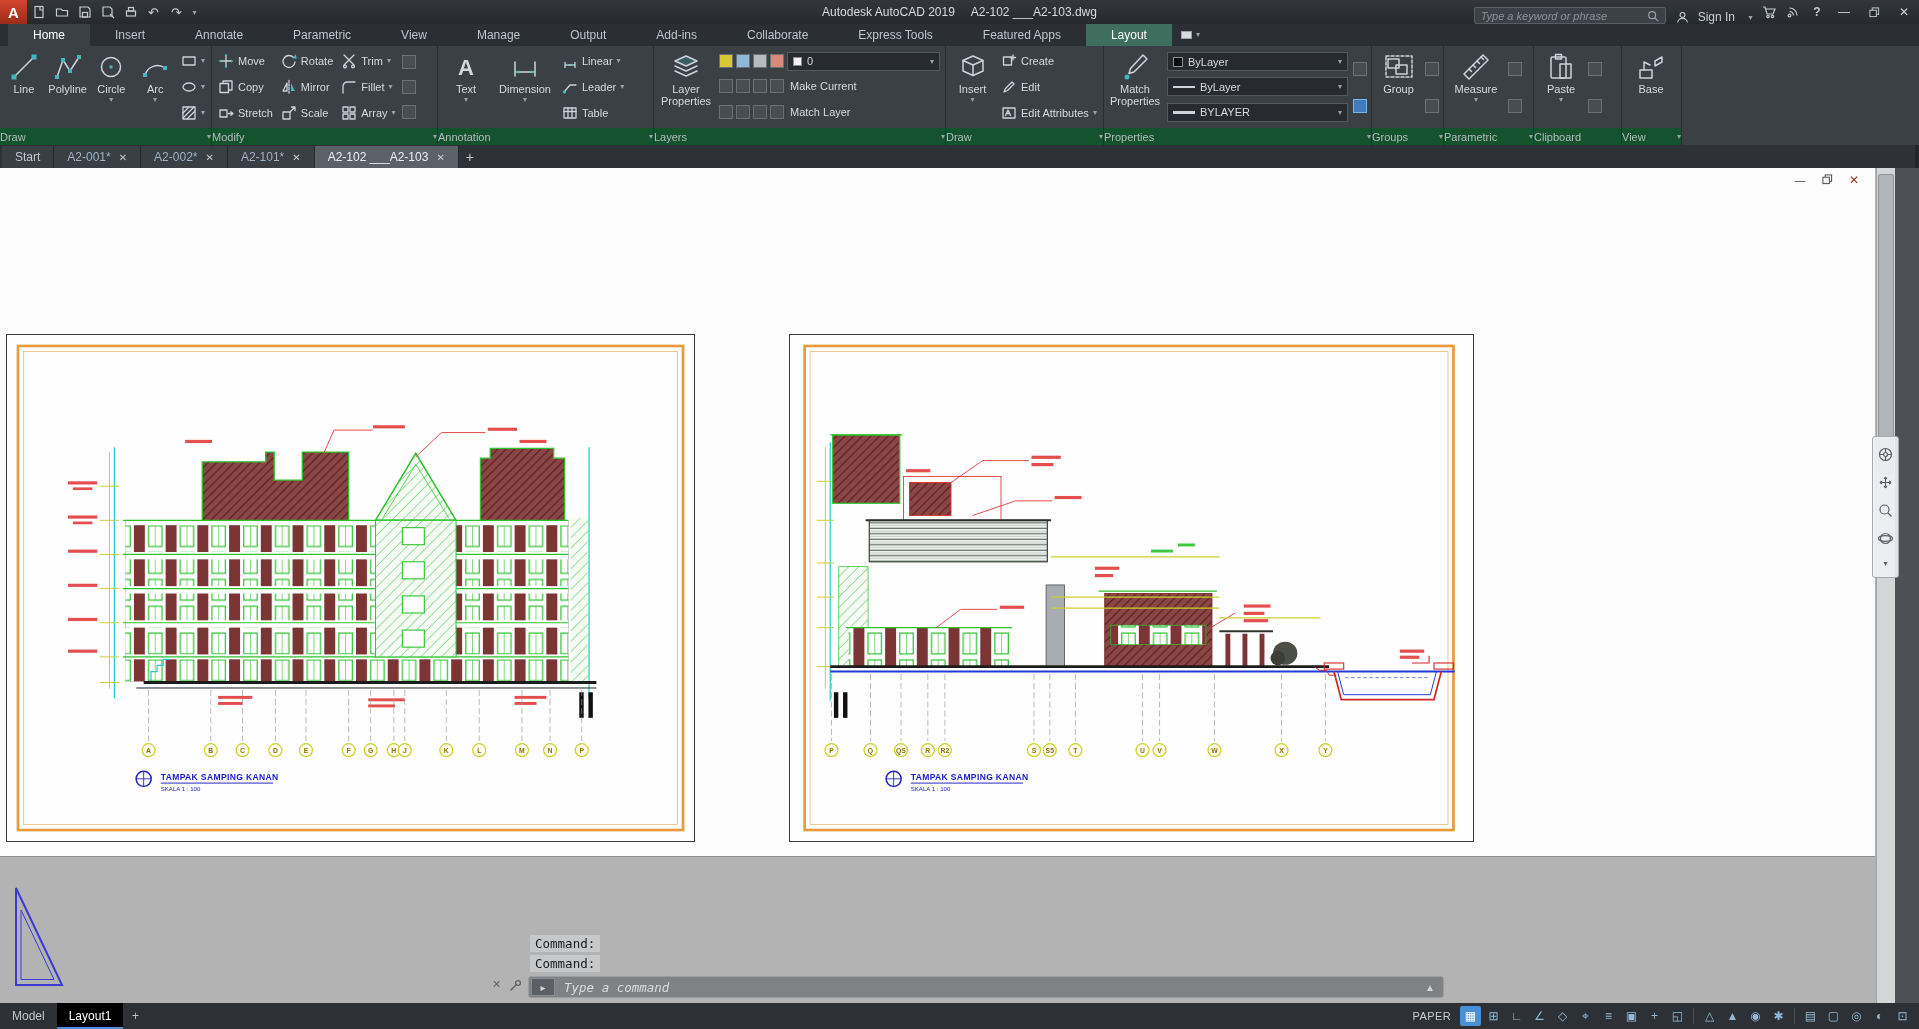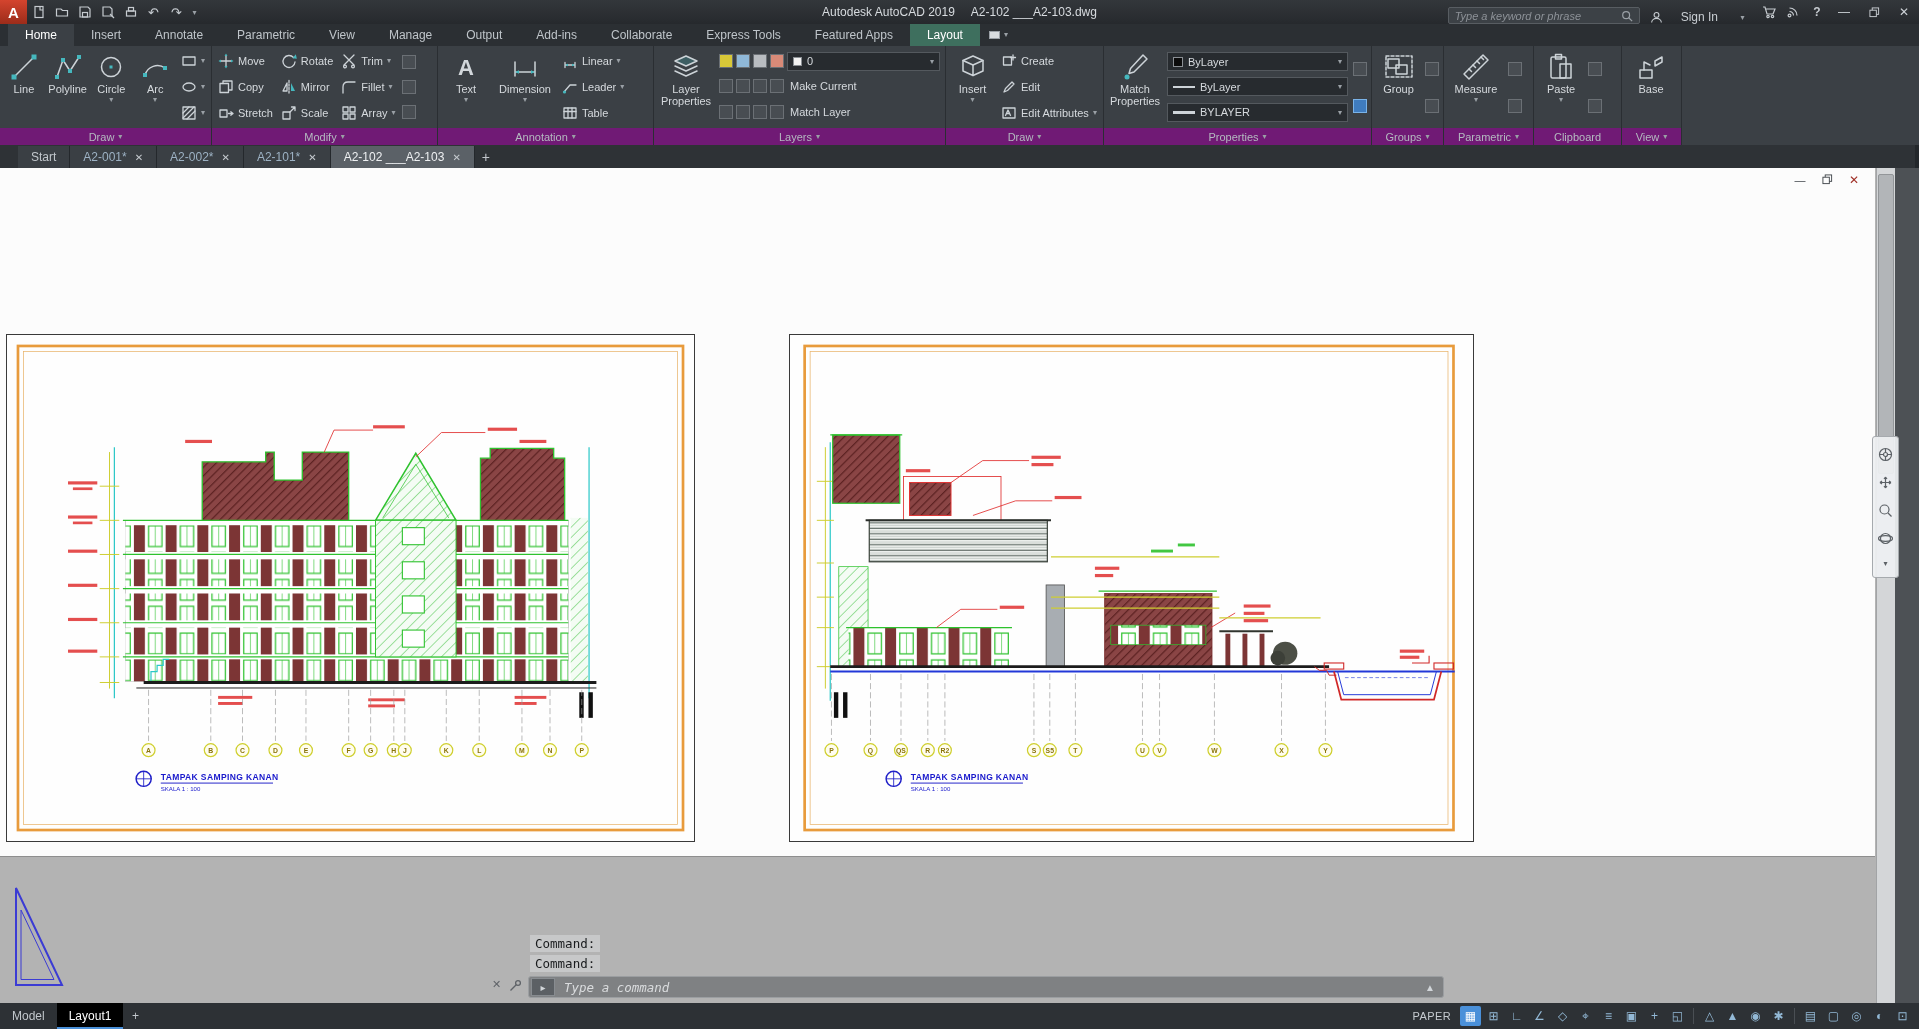--- a/index.html
+++ b/index.html
@@ -13,40 +13,40 @@
 .qbtn{width:23px;height:100%;display:flex;align-items:center;justify-content:center}
 .qbtn svg{width:14px;height:14px;stroke:#c6cbd0;fill:none;stroke-width:1.2}
 .qglyph{font-size:13px;color:#c6cbd0}
 .qcaret{font-size:8px;color:#9aa0a6;width:13px;text-align:center}
 .tcenter{position:absolute;left:50%;top:0;height:24px;transform:translateX(-50%);display:flex;align-items:center;gap:16px;color:#d7dbdf;white-space:nowrap}
 .tright{margin-left:auto;display:flex;align-items:flex-end;height:100%}
 .searchbox{width:192px;height:17px;background:#3c4146;border:1px solid #585d62;border-radius:2px;display:flex;align-items:center;padding:0 6px;margin-right:10px}
 .searchbox input{flex:1;background:transparent;border:none;outline:none;color:#c6cbd0;font-size:11px;font-style:italic;min-width:0}
 .searchbox input::placeholder{color:#8d9298;font-style:italic}
 .searchbox svg{width:12px;height:12px;stroke:#9aa0a6;fill:none;stroke-width:1.4}
-.signin{display:flex;align-items:center;gap:18px;margin-right:8px}
+.signin{display:flex;align-items:center;gap:9px;}
 .signin svg{width:13px;height:13px;stroke:#c6cbd0;fill:none;stroke-width:1.2}
 .tico{width:24px;height:24px;display:flex;align-items:center;justify-content:center;color:#c6cbd0}
 .tico svg{width:14px;height:14px;stroke:#c6cbd0;fill:none;stroke-width:1.2}
 .winbtn{width:30px;height:24px;display:flex;align-items:center;justify-content:center;color:#cdd2d7;font-size:12px}
 .winbtn svg{width:11px;height:11px}
 
 
 #ribbontabs{position:absolute;top:24px;left:0;right:0;height:22px;background:#2b2f33;display:flex;align-items:stretch;padding-left:8px;font-size:12px;color:#bfc5ca;z-index:40}
-.rtab{display:flex;align-items:center;padding:0 17px;white-space:nowrap}
+.rtab{display:flex;align-items:center;padding:0 25px;white-space:nowrap}
 .rtab.active{background:#3b4045;color:#fff}
 .rtab.contextual{background:#3e6f5e;color:#fff}
 .rtabtoggle{display:flex;align-items:center;gap:4px;padding:0 9px;color:#9aa0a6}
 .rtabtoggle .sq{width:11px;height:8px;border:1px solid #9aa0a6;background:#d8dcdf}
 
 
 #ribbon{position:absolute;top:46px;left:0;right:0;height:99px;background:#3b4045;display:flex;z-index:40}
 .rpanel{display:flex;flex-direction:column;border-right:1px solid #2a2e32;flex:0 0 auto}
 .rbody{height:82px;display:flex;align-items:stretch;padding:2px 3px;gap:2px}
-.rlabel{height:17px;background:#701a75;color:#b4bac0;font-size:11px;display:flex;align-items:center;justify-content:center;gap:4px;white-space:nowrap}
+.rlabel{height:17px;background:#14532d;color:#b4bac0;font-size:11px;display:flex;align-items:center;justify-content:space-between;gap:4px;white-space:nowrap}
 .caret{font-size:8px;line-height:1;color:#9aa0a6}
 .bigbtn{display:flex;flex-direction:column;align-items:center;padding-top:4px;gap:1px;font-size:11px;line-height:1.1;color:#d6dade;text-align:center;width:47px}
 .bigbtn .bicon{width:30px;height:30px;flex:0 0 30px}
 .mcol{display:flex;flex-direction:column;justify-content:flex-start}
 .sbtn{display:flex;align-items:center;gap:4px;height:26px;padding:0 3px;font-size:11px;color:#d6dade;white-space:nowrap}
 .sbtn svg{width:16px;height:16px;flex:0 0 16px}
 .minicol{display:flex;flex-direction:column;justify-content:space-around;padding:2px 1px}
 .mini{width:14px;height:14px;border:1px solid #6b7075;background:#484d52;display:inline-block;flex:0 0 14px}
 .mini.active{background:#3f7cbf;border-color:#7ab3e8}
 .ddl{display:flex;align-items:center;gap:5px;height:19px;background:#272b2f;border:1px solid #54595e;color:#d6dade;font-size:11px;padding:0 5px}
@@ -54,21 +54,21 @@
 .swatch{width:10px;height:10px;background:#0c0c0c;border:1px solid #8a8f94;flex:0 0 10px}
 .lswatch{width:9px;height:9px;background:#f2f2f2;border:1px solid #8a8f94;flex:0 0 9px}
 .lt1{width:22px;height:0;border-top:2px solid #cdd3d8}
 .lt2{width:22px;height:0;border-top:3px solid #cdd3d8}
 .lrow{display:flex;align-items:center;gap:3px;height:26px}
 .icn{stroke:#cdd3d8;fill:none;stroke-width:1.5;stroke-linecap:round;stroke-linejoin:round}
 .icn16{stroke-width:1.3}
 .tf{fill:#45b8be;stroke:none}
 
 
-#filetabs{position:absolute;top:145px;left:0;right:4px;height:23px;background:#2e3236;display:flex;align-items:flex-end;padding-left:18px;font-size:12px;z-index:30}
+#filetabs{position:absolute;top:145px;left:0;right:4px;height:23px;background:#2e3236;display:flex;align-items:flex-end;padding-left:2px;font-size:12px;z-index:30}
 .ftab{height:22px;display:flex;align-items:center;gap:8px;padding:0 13px;background:#3a3f44;border-right:1px solid #24282c;color:#9db2c4;white-space:nowrap}
 .ftab.start{color:#c2c7cc}
 .ftab.active{background:#5b6167;color:#eef0f2}
 .ftab .fx{font-size:10px;color:#c6cbd0}
 .addtab{width:22px;height:22px;display:flex;align-items:center;justify-content:center;color:#c2c7cc;font-size:14px}
 
 
 #canvas{position:absolute;top:168px;left:0;width:1919px;height:835px;background:#b3b3b3;overflow:hidden}
 #paper{position:absolute;left:0;top:0;width:1875px;height:689px;background:#fcfcfc;border-bottom:1px solid #8e8e8e}
 #rightframe{position:absolute;top:0;bottom:0;right:0;width:24px;background:#4d5155}

